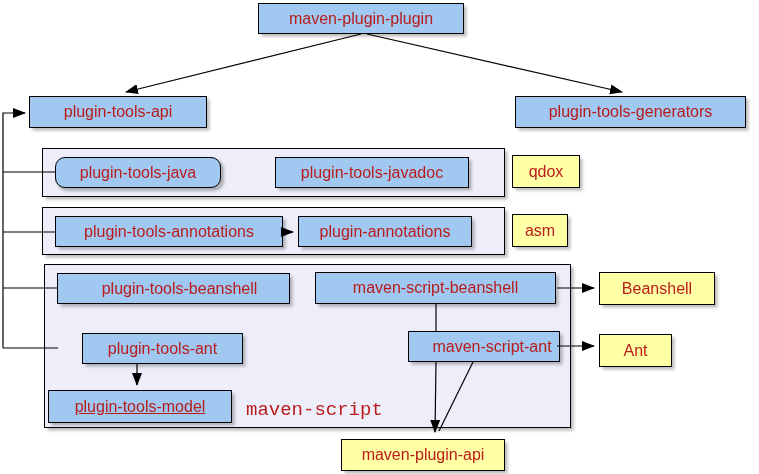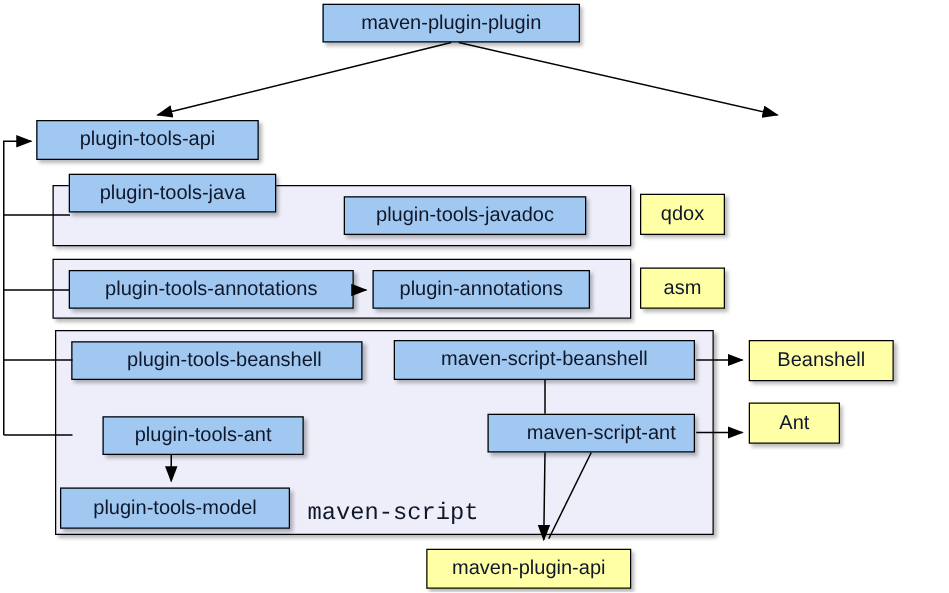--- a/index.html
+++ b/index.html
@@ -1,18 +1,18 @@
 <!DOCTYPE html>
 <html style="--module: #a0c8f0; --external: #ffffa6; --groupbg: #eeeefa; --border: #000000;"><head>
 <meta charset="utf-8">
 <style>
   html,body { margin:0; padding:0; background:#fff; }
   .stage {
     position:relative; width:759px; height:474px; overflow:hidden;
-    font-family:"Liberation Sans", sans-serif; color:#0f172a; background:#fff;
+    font-family:"Liberation Sans", sans-serif; color:#b91c1c; background:#fff;
   }
   .group {
     position:absolute; background:var(--groupbg,#eeeefa);
     border:1px solid var(--border,#000);
     box-shadow:2.5px 2.5px 3px rgba(0,0,0,0.28);
     box-sizing:border-box;
   }
   .node {
     position:absolute; border:1px solid var(--border,#000);
     display:flex; align-items:center; justify-content:center;
@@ -28,34 +28,35 @@
 <body>
 
 <div class="stage">
 
   <div class="group" style="left:42px; top:148px; width:463px; height:49px;"></div>
   <div class="group" style="left:42px; top:207px; width:463px; height:48px;"></div>
   <div class="group" style="left:44px; top:264px; width:527px; height:164px;"></div>
 
   <div class="node module" style="left:258px; top:3px; width:206px; height:31px;">maven-plugin-plugin</div>
   <div class="node module" style="left:29px; top:96px; width:178px; height:32px;">plugin-tools-api</div>
-  <div class="node module" style="left:55px; top:139px; width:166px; height:31px;">plugin-tools-java</div>
+  <div class="node module" style="left:515px; top:96px; width:231px; height:32px;">plugin-tools-generators</div>
+  <div class="node module" style="left:55px; top:157px; width:166px; height:31px;border-radius:10px;">plugin-tools-java</div>
   <div class="node module" style="left:275px; top:157px; width:194px; height:31px;">plugin-tools-javadoc</div>
   <div class="node module" style="left:55px; top:216px; width:228px; height:31px;">plugin-tools-annotations</div>
   <div class="node module" style="left:298px; top:216px; width:174px; height:31px;">plugin-annotations</div>
   <div class="node module" style="left:57px; top:273px; width:233px; height:31px;padding-left:12px;">plugin-tools-beanshell</div>
   <div class="node module" style="left:315px; top:272px; width:241px; height:32px;">maven-script-beanshell</div>
   <div class="node module" style="left:57px; top:333px; width:161px; height:31px;margin-left:25px;">plugin-tools-ant</div>
-  <div class="node module" style="left:390px; top:331px; width:166px; height:31px;padding-left:16px;">maven-script-ant</div>
-  <div class="node module" style="left:48px; top:390px; width:184px; height:33px;">plugin-tools-model</div>
+  <div class="node module" style="left:408px; top:331px; width:152px; height:31px;padding-left:16px;">maven-script-ant</div>
+  <div class="node module" style="left:48px; top:390px; width:184px; height:33px;text-decoration:underline;">plugin-tools-model</div>
 
   <div class="node external" style="left:512px; top:155px; width:68px; height:33px;">qdox</div>
-  <div class="node external" style="left:512px; top:214px; width:68px; height:33px;">asm</div>
+  <div class="node external" style="left:512px; top:214px; width:56px; height:33px;">asm</div>
   <div class="node external" style="left:599px; top:272px; width:116px; height:33px;">Beanshell</div>
-  <div class="node external" style="left:599px; top:322px; width:73px; height:33px;">Ant</div>
+  <div class="node external" style="left:599px; top:334px; width:73px; height:33px;">Ant</div>
   <div class="node external" style="left:341px; top:439px; width:164px; height:32px;">maven-plugin-api</div>
 
   <div class="group-label" style="left:246px; top:399px;font-family:Liberation Mono, monospace;">maven-script</div>
 
   <svg class="wires" width="759" height="474" viewBox="0 0 759 474">
     <defs>
       <marker id="ah" markerUnits="userSpaceOnUse" markerWidth="15" markerHeight="12" refX="12" refY="5" orient="auto">
         <path d="M0,0 L13,5 L0,10 Z" fill="#000" stroke="none"></path>
       </marker>
     </defs>

